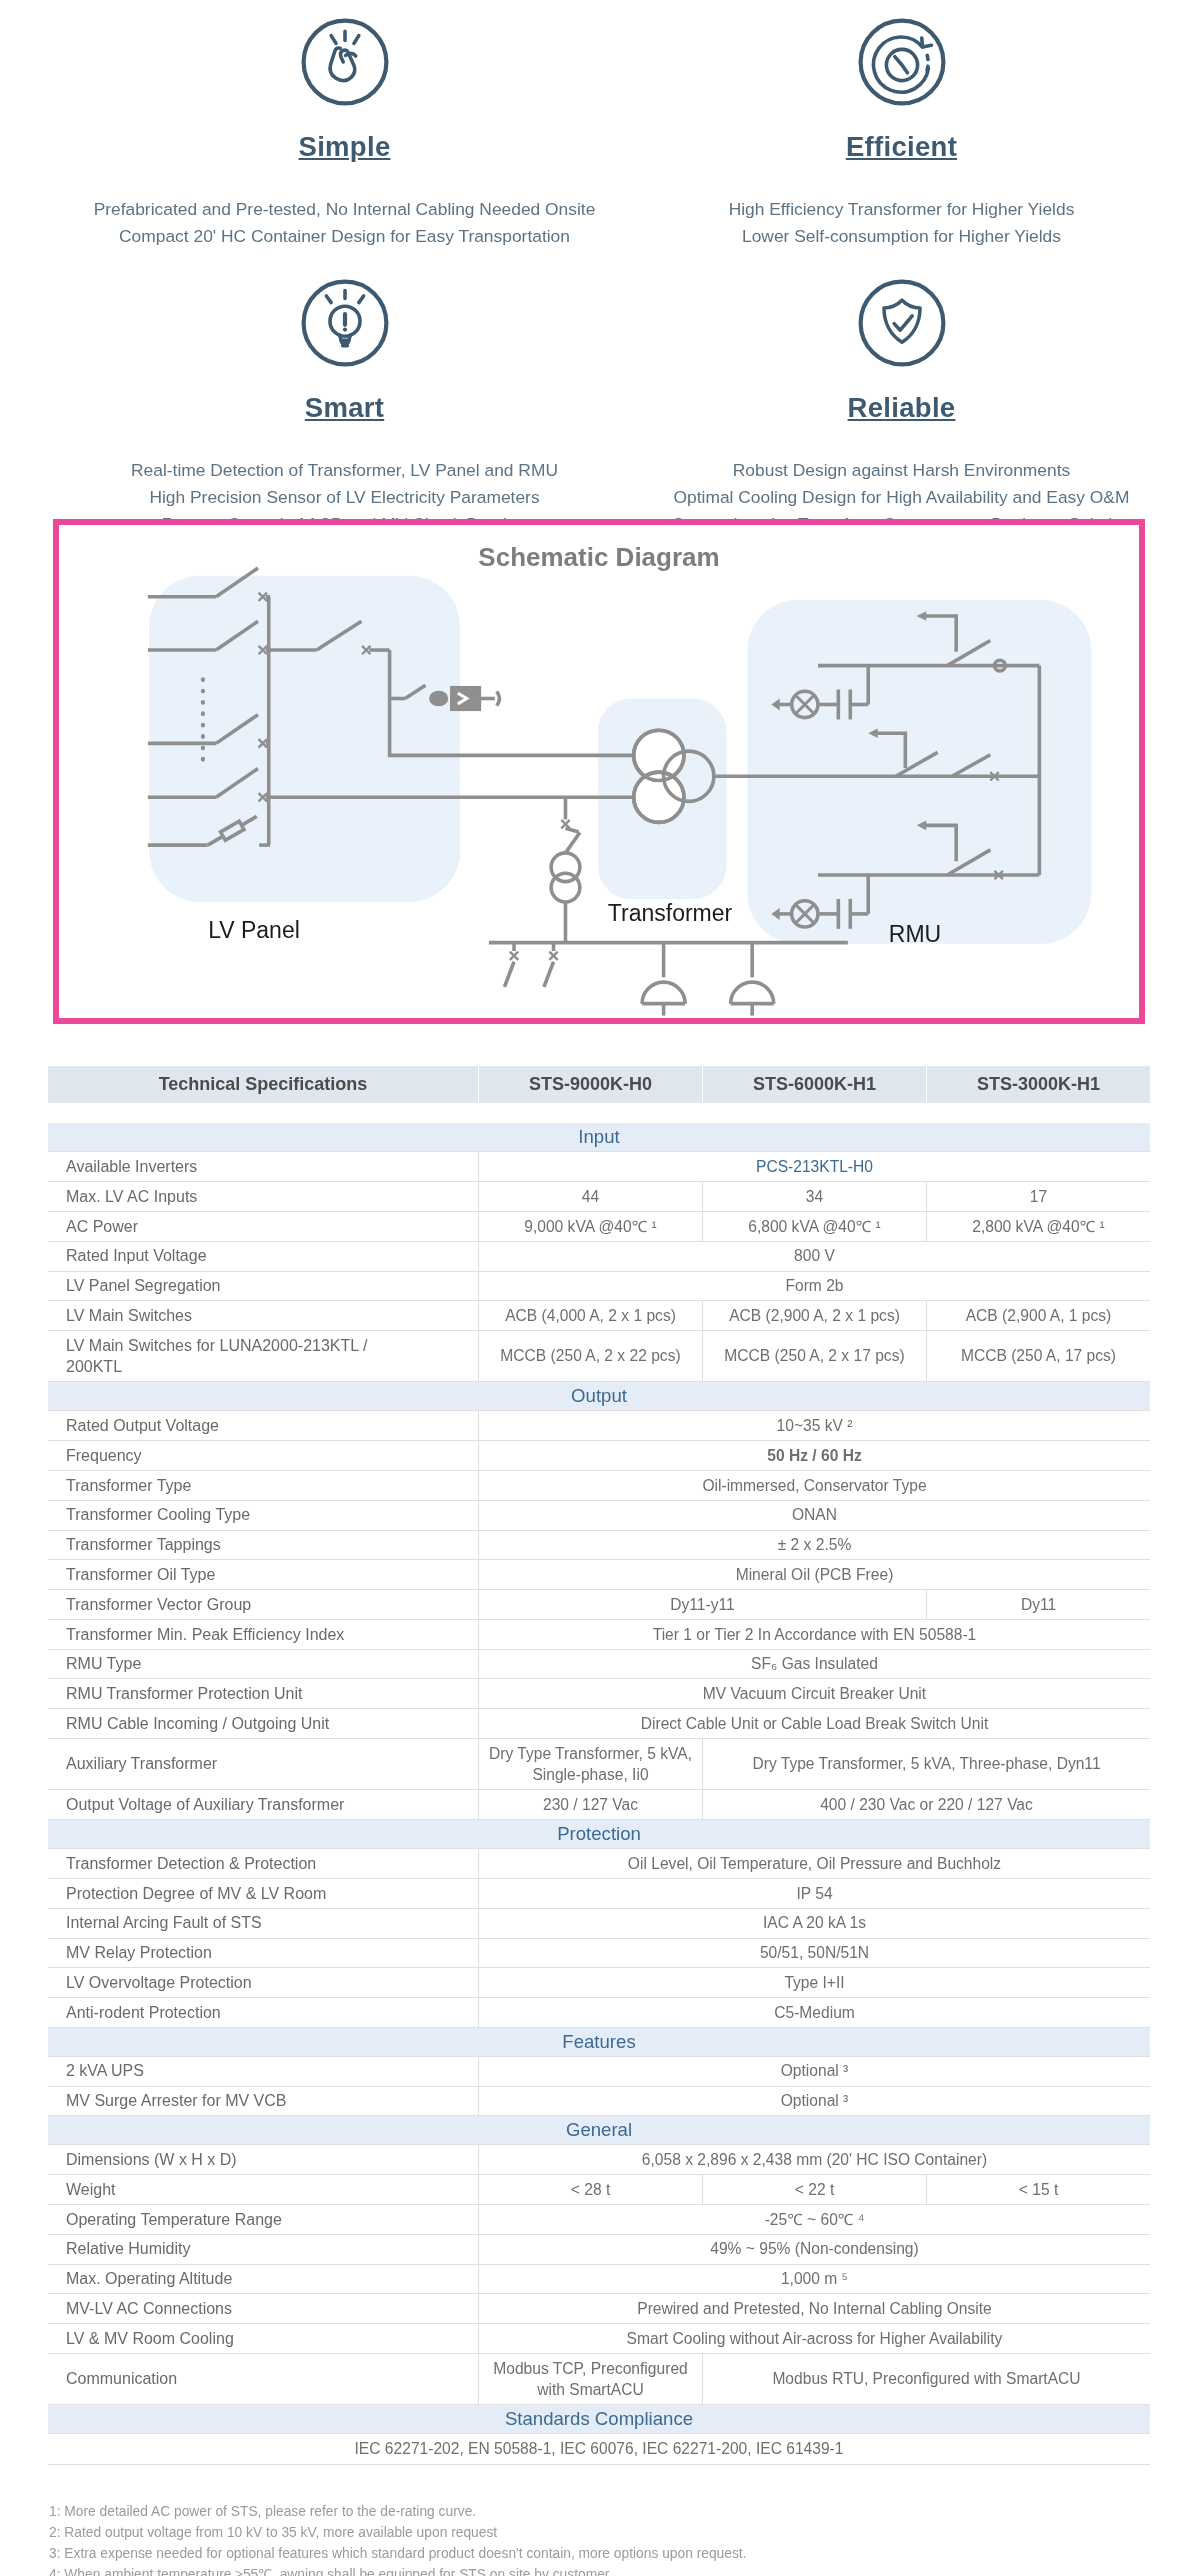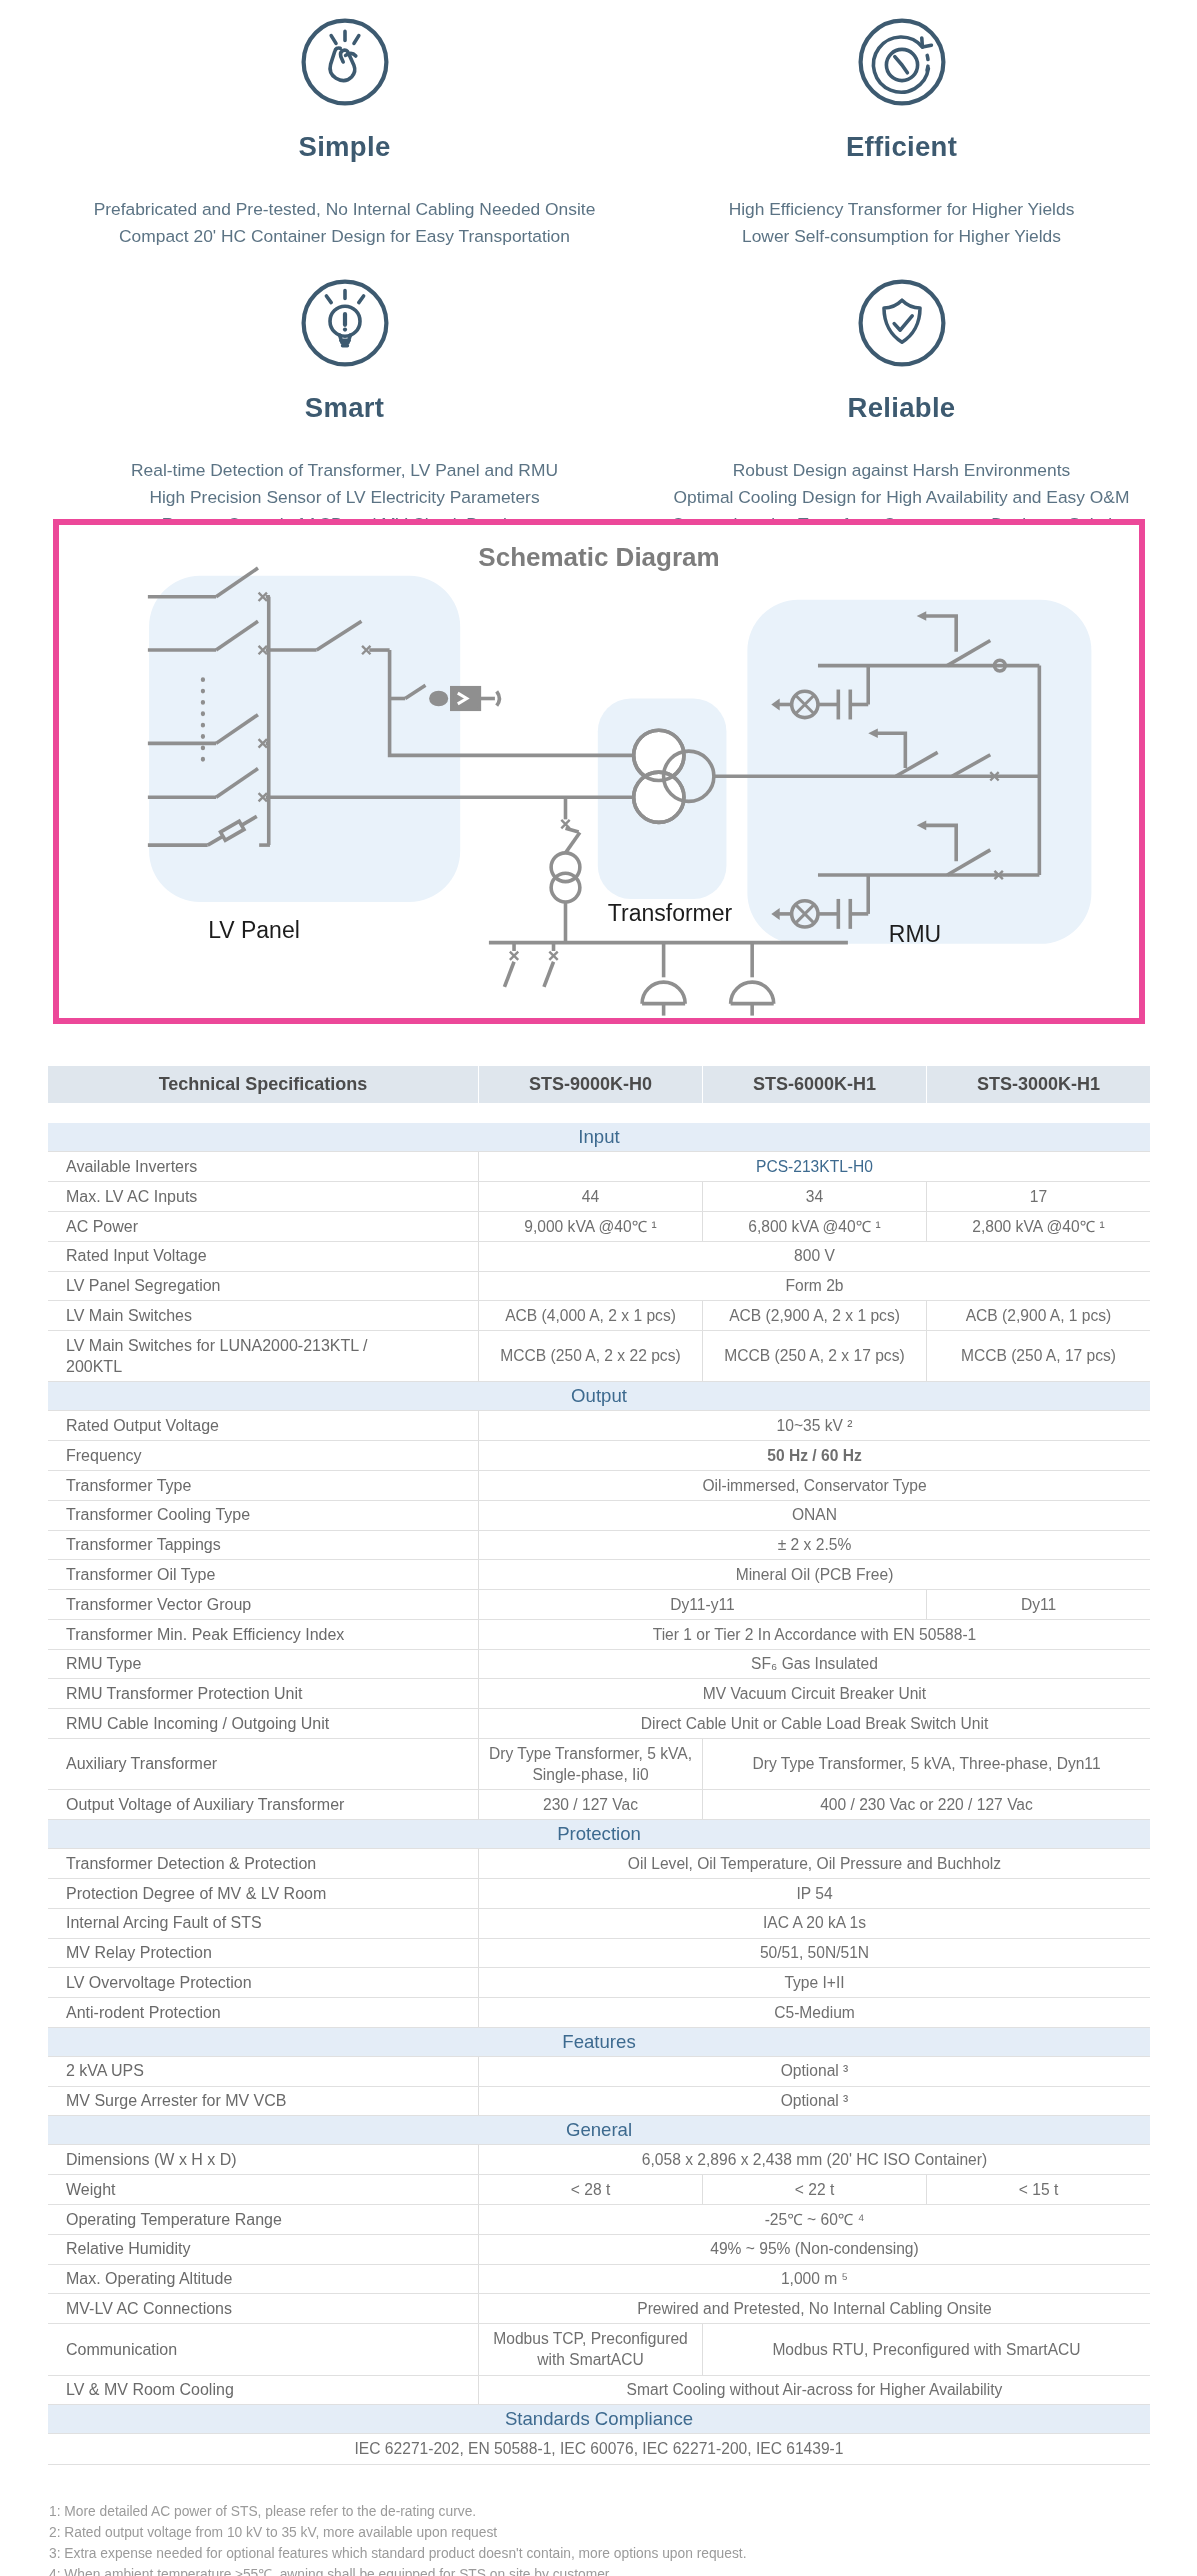--- a/index.html
+++ b/index.html
@@ -5,21 +5,21 @@
   * { margin:0; padding:0; box-sizing:border-box; }
   html,body { background:#ffffff; }
   body { font-family:"Liberation Sans", sans-serif; width:1198px; }
   .page { position:relative; width:1198px; height:2576px; background:#fff; overflow:hidden; }
 
   
   .features { position:absolute; left:42px; top:17px; width:1114px;
               display:grid; grid-template-columns:605px 509px; row-gap:27.5px; }
   .feature { text-align:center; }
   .feature .icon-wrap { display:flex; justify-content:center; margin-bottom:24px; }
-  .feature h2 { font-size:27.5px; font-weight:bold; color:#3d5a70; letter-spacing:0.3px; }
+  .feature h2 { font-size:27.5px; font-weight:bold; color:#3d5a70; letter-spacing:0.3px;text-decoration:underline; }
   .feature .lines { margin-top:33px;text-align:center; }
   .feature .line { font-size:17.4px; line-height:27px; color:#5b7384; }
 
   
   .diagram { position:absolute; left:53px; top:519px; width:1092px; height:505px;
              border:6px solid #ec4899; background:#fff; }
   .diagram svg { position:absolute; left:0; top:0; }
   .diagram .dg-title { position:absolute; left:0; top:17px; width:100%;
              text-align:center; font-size:26px; font-weight:bold; color:#7d7d7d; }
   .dg-label { position:absolute; font-size:23px; color:#1c1c1c; text-align:center; }
@@ -402,27 +402,27 @@
         </div>
         <div class="spec-row">
           <div class="label">Max. Operating Altitude</div>
           <div class="val" style="grid-column: 2 / 5;">1,000 m ⁵</div>
         </div>
         <div class="spec-row">
           <div class="label">MV-LV AC Connections</div>
           <div class="val" style="grid-column: 2 / 5;">Prewired and Pretested, No Internal Cabling Onsite</div>
         </div>
         <div class="spec-row">
+          <div class="label">LV &amp; MV Room Cooling</div>
+          <div class="val" style="grid-column: 2 / 5;">Smart Cooling without Air-across for Higher Availability</div>
+        </div>
+        <div class="spec-row">
           <div class="label">Communication</div>
           <div class="val" style="grid-column: 2 / 3;">Modbus TCP, Preconfigured with SmartACU</div>
           <div class="val" style="grid-column: 3 / 5;">Modbus RTU, Preconfigured with SmartACU</div>
-        </div>
-        <div class="spec-row">
-          <div class="label">LV &amp; MV Room Cooling</div>
-          <div class="val" style="grid-column: 2 / 5;">Smart Cooling without Air-across for Higher Availability</div>
         </div>
         <div class="section-bar">Standards Compliance</div>
         <div class="standards-row">IEC 62271-202, EN 50588-1, IEC 60076, IEC 62271-200, IEC 61439-1</div>
       </div>
   </div>
 
   <div class="footnotes">
       <div class="fn">1: More detailed AC power of STS, please refer to the de-rating curve.</div>
       <div class="fn">2: Rated output voltage from 10 kV to 35 kV, more available upon request</div>
       <div class="fn">3: Extra expense needed for optional features which standard product doesn't contain, more options upon request.</div>

